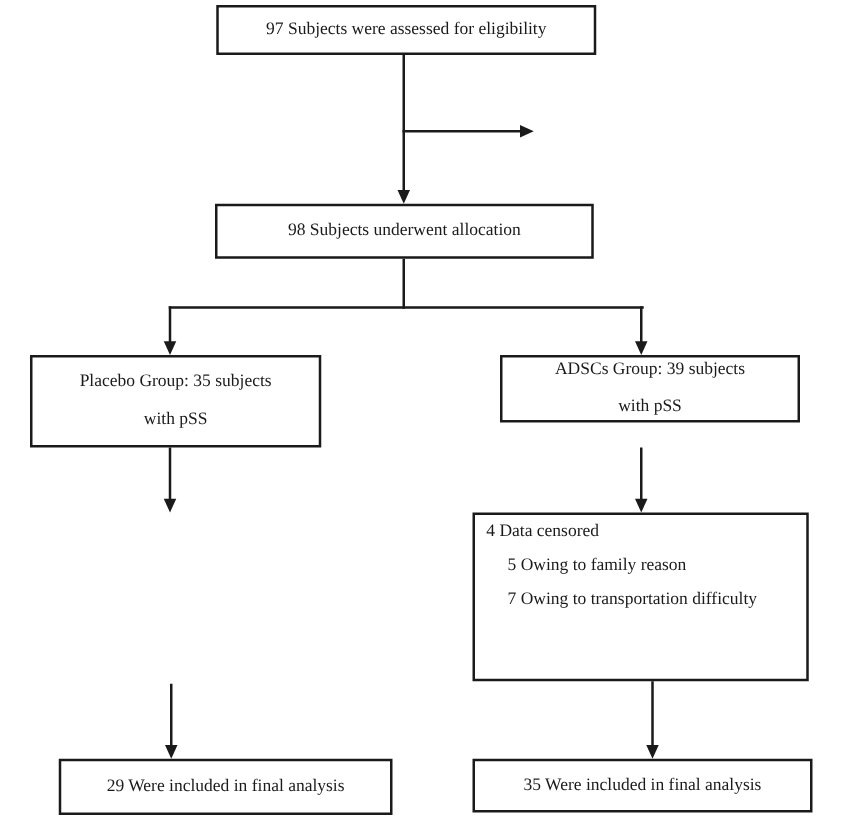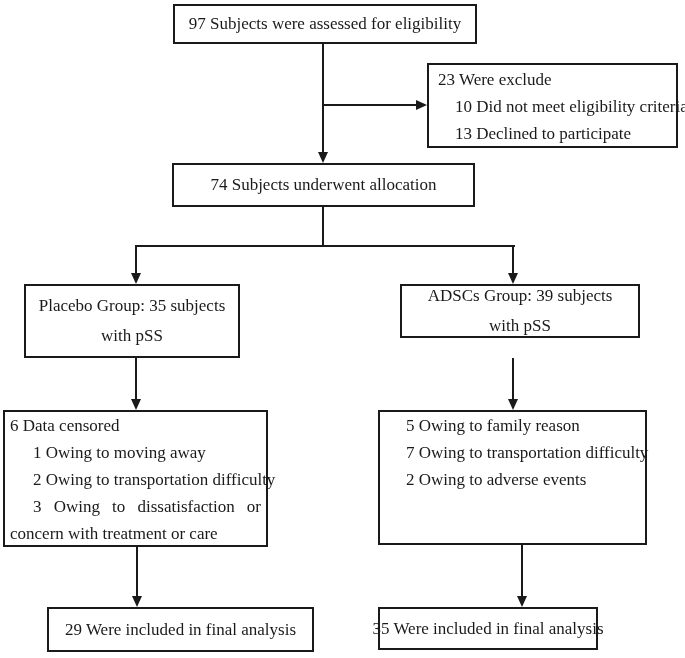--- a/index.html
+++ b/index.html
@@ -2,21 +2,21 @@
 <html><head>
 <meta charset="utf-8">
 <style>
   html, body { margin: 0; padding: 0; background: #ffffff; }
   .canvas {
     position: relative;
     width: 685px;
     height: 658px;
     background: #ffffff;
     font-family: "Liberation Serif", "DejaVu Serif", serif;
-    font-size: 17px;
+    font-size: 14px;
     color: #1a1a1a;
     overflow: hidden;
   }
   .box {
     position: absolute;
     border: 2px solid #1a1a1a;
     background: #ffffff;
     box-sizing: border-box;
   }
   .center {
@@ -45,68 +45,56 @@
   .arr-r {
     position: absolute; width: 0; height: 0;
     border-top: 5px solid transparent;
     border-bottom: 5px solid transparent;
     border-left: 11px solid #1a1a1a;
   }
   
   .b-assessed        { left: 173px; top: 4px;   width: 304px; height: 40px; }
   .b-excluded        { left: 427px; top: 63px;  width: 251px; height: 85px;  padding: 1px 4px 0 9px; }
   .b-allocation      { left: 172px; top: 163px; width: 303px; height: 44px; }
-  .b-placebo-group   { left: 24px;  top: 284px; width: 216px; height: 74px; }
+  .b-placebo-group   { left: 24px;  top: 284px; width: 233px; height: 74px; }
   .b-adscs-group     { left: 400px; top: 284px; width: 240px; height: 54px; }
   .b-placebo-cens    { left: 3px;   top: 410px; width: 265px; height: 137px; padding: 0 5px 0 5px; }
   .b-adscs-cens      { left: 378px; top: 410px; width: 269px; height: 135px; padding: 0 5px 0 9px; }
   .b-placebo-final   { left: 3px;   top: 607px; width: 267px; height: 45px; margin-left: 44px; }
-  .b-adscs-final     { left: 378px; top: 607px; width: 220px; height: 43px; }
+  .b-adscs-final     { left: 378px; top: 607px; width: 272px; height: 43px; }
 </style>
 </head>
 <body>
 
 <div class="canvas">
 
   <div class="box center b-assessed">
     <div class="cline">97 Subjects were assessed for eligibility</div>
   </div>
 
-  <div class="box list b-excluded">
-    <div class="line">23 Were exclude</div>
-    <div class="line indent-sm">10 Did not meet eligibility criteria</div>
-    <div class="line indent-sm">13 Declined to participate</div>
-  </div>
 
   <div class="box center b-allocation">
-    <div class="cline">74 Subjects underwent allocation</div>
+    <div class="cline">98 Subjects underwent allocation</div>
   </div>
 
   <div class="box center b-placebo-group">
     <div class="cline">Placebo Group: 35 subjects</div>
     <div class="cline">with pSS</div>
   </div>
 
   <div class="box center b-adscs-group">
     <div class="cline">ADSCs Group: 39 subjects</div>
     <div class="cline">with pSS</div>
   </div>
 
-  <div class="box list b-placebo-cens">
-    <div class="line">6 Data censored</div>
-    <div class="line indent-lg">1 Owing to moving away</div>
-    <div class="line indent-lg">2 Owing to transportation difficulty</div>
-    <div class="line indent-lg just">3 Owing to dissatisfaction or</div>
-    <div class="line">concern with treatment or care</div>
-  </div>
 
   <div class="box list b-adscs-cens">
+    <div class="line">4 Data censored</div>
     <div class="line indent-sm">5 Owing to family reason</div>
     <div class="line indent-sm">7 Owing to transportation difficulty</div>
-    <div class="line indent-sm">2 Owing to adverse events</div>
   </div>
 
   <div class="box center b-placebo-final">
     <div class="cline">29 Were included in final analysis</div>
   </div>
   <div class="box center b-adscs-final">
     <div class="cline">35 Were included in final analysis</div>
   </div>
 
   <div class="vline" style="left:322px;top:44px;width:2px;height:110px;"></div>

